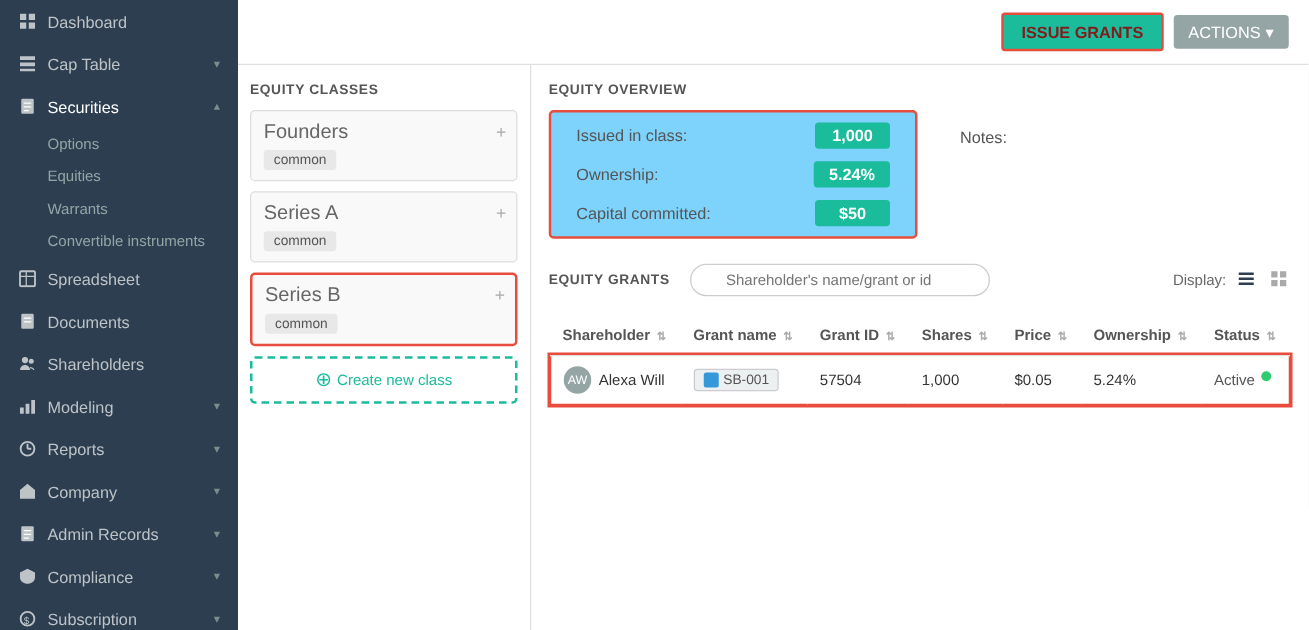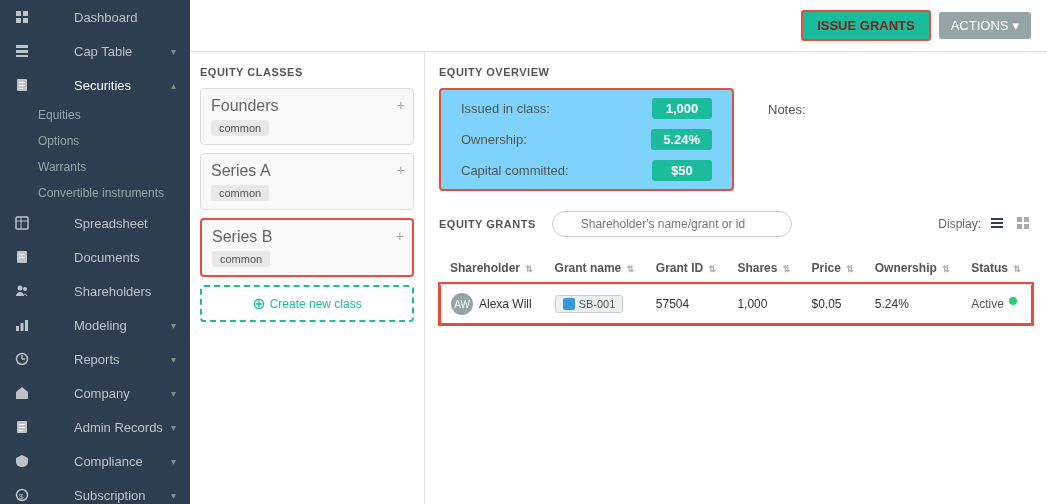--- a/index.html
+++ b/index.html
@@ -3,21 +3,21 @@
   <meta charset="utf-8">
   <style>
     * { box-sizing: border-box; margin: 0; padding: 0; }
     body { font-family: -apple-system, BlinkMacSystemFont, 'Segoe UI', sans-serif; font-size: 13px; color: #333; background: #f5f5f5; display: flex; height: 504px; overflow: hidden; }
 
     
     .sidebar { width: 190px; background: #2c3e50; color: #ccc; display: flex; flex-direction: column; height: 100%; overflow-y: auto; flex-shrink: 0; }
     .sidebar-item { display: flex; align-items: center; padding: 9px 14px; cursor: pointer; font-size: 13px; color: #bdc3c7; gap: 8px; }
     .sidebar-item.active { color: #fff; }
     .sidebar-item .icon { width: 16px; height: 16px; display: flex; align-items: center; justify-content: center; flex-shrink: 0; }
-    .sidebar-item .label { flex: 1; margin-left: 36px; }
+    .sidebar-item .label { flex: 1; }
     .sidebar-item .chevron { font-size: 10px; color: #7f8c8d; }
     .sidebar-sub { padding-left: 38px; }
     .sidebar-sub-item { padding: 6px 14px 6px 0; cursor: pointer; font-size: 12px; color: #95a5a6; display: block; }
 
     
     .main { flex: 1; display: flex; flex-direction: column; overflow: hidden; background: #fff; }
     .top-bar { display: flex; justify-content: flex-end; align-items: center; padding: 10px 16px; border-bottom: 1px solid #e0e0e0; gap: 8px; background: #fff; }
     .btn-issue { background: #1abc9c; color: #7f1d1d; border: 2px solid #e74c3c; padding: 6px 14px; border-radius: 3px; cursor: pointer; font-size: 13px; font-weight: 600; }
     .btn-actions { background: #95a5a6; color: #fff; border: none; padding: 6px 12px; border-radius: 3px; cursor: pointer; font-size: 13px; display: flex; align-items: center; gap: 4px; }
 
@@ -107,22 +107,22 @@
           <rect x="4" y="4" width="6" height="1" fill="#fff"></rect>
           <rect x="4" y="7" width="6" height="1" fill="#fff"></rect>
           <rect x="4" y="10" width="4" height="1" fill="#fff"></rect>
         </svg>
     </span>
     <span class="label" style="color:#fff;">Securities</span>
     <span class="chevron">▴</span>
   </div>
 
   <div class="sidebar-sub">
+    <span class="sidebar-sub-item">Options</span>
     <span class="sidebar-sub-item">Equities</span>
-    <span class="sidebar-sub-item">Options</span>
     <span class="sidebar-sub-item">Warrants</span>
     <span class="sidebar-sub-item">Convertible instruments</span>
   </div>
 
   <div class="sidebar-item">
     <span class="icon">
       <svg width="14" height="14" viewBox="0 0 14 14" fill="none">
           <rect x="1" y="1" width="12" height="12" rx="1" stroke="#bdc3c7" stroke-width="1.5" fill="none"></rect>
           <line x1="1" y1="5" x2="13" y2="5" stroke="#bdc3c7" stroke-width="1"></line>
           <line x1="6" y1="1" x2="6" y2="13" stroke="#bdc3c7" stroke-width="1"></line>

